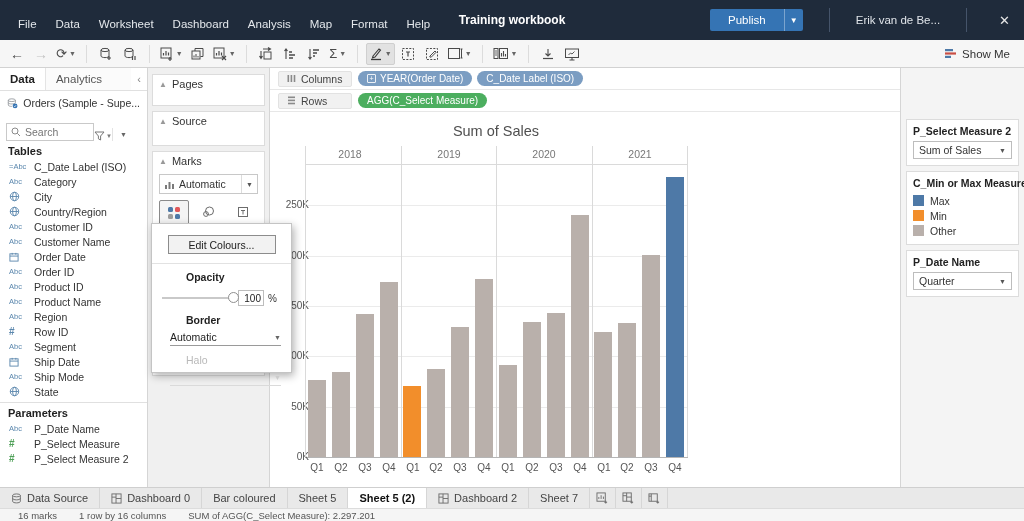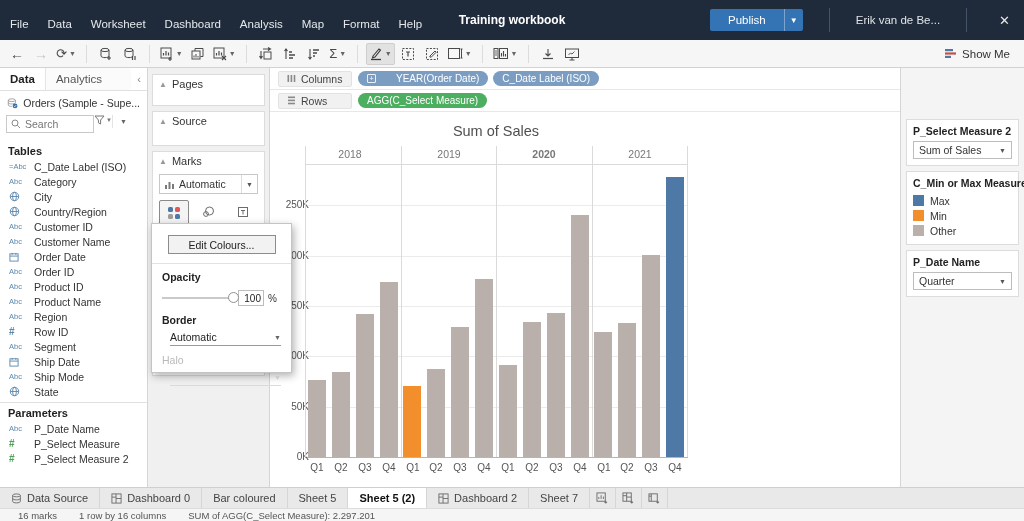--- a/index.html
+++ b/index.html
@@ -1,21 +1,21 @@
 <!DOCTYPE html>
 <html><head>
 <meta charset="utf-8">
 <style>
   * { margin:0; padding:0; box-sizing:border-box; }
   html,body { width:1024px; height:521px; overflow:hidden; }
   body { font-family:"Liberation Sans","DejaVu Sans",sans-serif; font-size:11px; color:#333; background:#fff; }
   .app { position:relative; width:1024px; height:521px; overflow:hidden; }
 
   
-  .topbar { position:relative; height:40px; background:#1f2b3b; display:flex; align-items:center; }
+  .topbar { position:relative; height:40px; background:#1f2b3b; display:flex; align-items:center;padding-left:8px; }
   .menus { display:flex; gap:19px; padding-left:10px; align-items:center; margin-top:8px; }
   .menu-item { color:#e4e8ec; font-size:11.5px; cursor:default; white-space:nowrap; }
   .win-title { position:absolute; left:0; right:0; top:13px; text-align:center; color:#fff; font-weight:bold; font-size:12px; pointer-events:none; }
   .top-right { position:absolute; right:8px; top:0; height:40px; display:flex; align-items:center; gap:26px; }
   .publish-btn { display:flex; height:22px; border-radius:2px; overflow:hidden; }
   .publish-main { background:#3574b4; color:#fff; font-size:11.5px; padding:0 18px; display:flex; align-items:center; }
   .publish-caret { background:#3574b4; border-left:1px solid rgba(255,255,255,.35); color:#fff; width:19px; display:flex; align-items:center; justify-content:center; font-size:8px; }
   .v-div { width:1px; height:24px; background:#45546a; }
   .user-name { color:#dfe3e8; font-size:11.5px; max-width:110px; white-space:nowrap; }
   .close-x { color:#e8e8e8; font-size:13px; padding:0 6px; }
@@ -36,21 +36,21 @@
   .main { display:flex; height:419px; }
 
   
   .left-pane { width:148px; background:#fff; border-right:1px solid #d5d5d5; display:flex; flex-direction:column; overflow:hidden; }
   .pane-tabs { display:flex; align-items:center; height:23px; border-bottom:1px solid #e0e0e0; font-size:11.5px; }
   .pane-tab { padding:0 10px; height:100%; display:flex; align-items:center; }
   .pane-tab.active { font-weight:bold; color:#222; }
   .pane-tab.inactive { color:#555; border-left:1px solid #e4e4e4; background:#fbfbfb; flex:1; }
   .collapse-arrow { color:#888; padding:0 6px; font-size:11px; }
   .ds-row { display:flex; align-items:center; gap:5px; height:24px; padding:0 7px; font-size:10.5px; color:#333; white-space:nowrap; overflow:hidden; }
-  .search-row { display:flex; align-items:flex-start; height:26px; padding:0 6px; gap:0; }
+  .search-row { display:flex; align-items:flex-end; height:26px; padding:0 6px; gap:0; }
   .search-box { display:flex; align-items:center; gap:4px; border:1px solid #c9c9c9; background:#fff; height:18px; width:88px; padding:0 4px; }
   .search-box input { border:none; outline:none; width:58px; font-size:10.5px; color:#333; font-family:inherit; background:transparent; }
   .sec-label { font-weight:bold; font-size:11px; color:#222; padding:4px 8px 2px; }
   .frow { display:flex; align-items:center; height:15px; padding-left:9px; cursor:default; }
   .ficon { width:25px; display:flex; align-items:center; flex-shrink:0; color:#5b87ad; }
   .fi-abc { font-size:7.5px; color:#5b87ad; letter-spacing:0; }
   .fi-num { font-size:10px; color:#5b87ad; font-weight:bold; }
   .fi-num.green { color:#4fa058; }
   .flabel { font-size:10.5px; color:#333; white-space:nowrap; overflow:hidden; }
   .params-header { border-top:1px solid #e0e0e0; margin-top:3px; }
@@ -70,38 +70,38 @@
   .marks-buttons { display:flex; gap:4px; padding:0 6px; }
   .mark-btn { width:34px; height:40px; border:1px solid transparent; border-radius:2px; display:flex; flex-direction:column; align-items:center; justify-content:center; gap:3px; font-size:9.5px; color:#444; }
   .mark-btn.selected { border-color:#8a8a8a; background:#f4f4f4; }
   .dots4 { display:grid; grid-template-columns:5px 5px; grid-gap:2px; }
   .dots4 i { width:5px; height:5px; border-radius:1.5px; display:block; }
 
   
   .colour-popup { position:absolute; left:151px; top:223px; width:141px; height:150px; background:#fff; border:1px solid #c4c4c4; box-shadow:2px 3px 8px rgba(0,0,0,.3); z-index:50; padding:9px 10px 0; }
   .edit-colours-btn { display:block; margin:2px auto 0; width:108px; height:19px; background:#f2f2f2; border:1px solid #8c8c8c; font-size:10.5px; color:#222; font-family:inherit; }
   .popup-div { border-top:1px solid #e2e2e2; margin:9px -10px 7px; }
-  .popup-label { font-weight:bold; font-size:10.5px; color:#222; }
+  .popup-label { font-weight:bold; font-size:10.5px; color:#222;margin-left:24px; }
   .popup-label.disabled { color:#b9b9b9; font-weight:normal; }
   .opacity-row { display:flex; align-items:center; gap:4px; margin:7px 0 8px; }
   .slider-track { position:relative; width:72px; height:2px; background:#c9c9c9; }
   .slider-handle { position:absolute; right:-5px; top:-5px; width:11px; height:11px; border-radius:50%; background:#fff; border:1px solid #8f8f8f; }
   .opacity-box { width:26px; height:16px; border:1px solid #bdbdbd; font-size:10px; text-align:right; padding-right:2px; font-family:inherit; color:#222; }
   .pct { font-size:10px; color:#333; }
   .mini-dd { display:flex; align-items:center; justify-content:space-between; border-bottom:1px solid #9a9a9a; height:17px; margin:3px 0 8px 8px; font-size:10.5px; color:#222; }
   .mini-dd.disabled { border-bottom-color:#dadada; color:#c0c0c0; }
   .mini-dd .dd-caret { font-size:7px; color:#666; }
   .mini-dd.disabled .dd-caret { color:#ccc; }
 
   
   .viz-area { flex:1; background:#fff; position:relative; overflow:hidden; }
   .shelf-row { display:flex; align-items:center; height:22px; border-bottom:1px solid #e7e7e7; padding-left:8px; gap:6px; }
   .shelf-label { display:flex; align-items:center; gap:5px; background:#f1f1f1; border:1px solid #e2e2e2; border-radius:2px; height:16px; padding:0 8px; width:74px; font-size:10.5px; color:#444; }
   .pills { display:flex; gap:5px; }
-  .pill { height:15px; border-radius:8px; color:#fff; font-size:10px; display:flex; align-items:center; padding:0 9px; gap:20px; white-space:nowrap; }
+  .pill { height:15px; border-radius:8px; color:#fff; font-size:10px; display:flex; align-items:center; padding:0 9px; gap:4px; white-space:nowrap; }
   .pill.blue { background:#7b9dc2; }
   .pill.green { background:#4cae5f; }
   .pill-expand { width:9px; height:9px; border:1px solid rgba(255,255,255,.85); font-size:7px; line-height:7px; text-align:center; border-radius:1px; }
 
   
   .chart { position:relative; width:630px; height:373px; }
   .chart-title { position:absolute; top:11px; left:35px; width:382px; text-align:center; font-size:14.5px; color:#4f4f4f; }
   .year-header { position:absolute; top:36px; height:16px; text-align:center; font-size:10.5px; color:#777; }
   .vline { position:absolute; width:1px; background:#dadada; top:34px; height:311px; }
   .hline { position:absolute; height:1px; background:#dadada; left:35px; width:383px; }
@@ -577,21 +577,21 @@
           <div class="gridline" style="top: 93px;"></div>
           <div class="ytick" style="top: 87px;">250K</div>
           <div class="hline" style="top: 52px;"></div>
           <div class="vline" style="left: 35px;"></div>
           <div class="vline" style="left: 131px;"></div>
           <div class="vline" style="left: 226px;"></div>
           <div class="vline" style="left: 322px;"></div>
           <div class="vline" style="left: 417px;"></div>
           <div class="year-header" style="left: 32px; width: 96px;">2018</div>
           <div class="year-header" style="left: 131px; width: 96px;">2019</div>
-          <div class="year-header" style="left: 226px; width: 96px; font-weight: bold;">2020</div>
+          <div class="year-header" style="left: 226px; width: 96px;">2020</div>
           <div class="year-header" style="left: 322px; width: 96px;">2021</div>
           <div class="bar" style="left: 38px; top: 268px; height: 77px; background: rgb(185, 176, 171);"></div>
           <div class="xlab" style="left: 35px; width: 24px;">Q1</div>
           <div class="bar" style="left: 62px; top: 260px; height: 85px; background: rgb(185, 176, 171);"></div>
           <div class="xlab" style="left: 59px; width: 24px;">Q2</div>
           <div class="bar" style="left: 86px; top: 202px; height: 143px; background: rgb(185, 176, 171);"></div>
           <div class="xlab" style="left: 83px; width: 24px;">Q3</div>
           <div class="bar" style="left: 110px; top: 170px; height: 175px; background: rgb(185, 176, 171);"></div>
           <div class="xlab" style="left: 107px; width: 24px;">Q4</div>
           <div class="bar" style="left: 133px; top: 274px; height: 71px; background: rgb(242, 142, 43);"></div>

